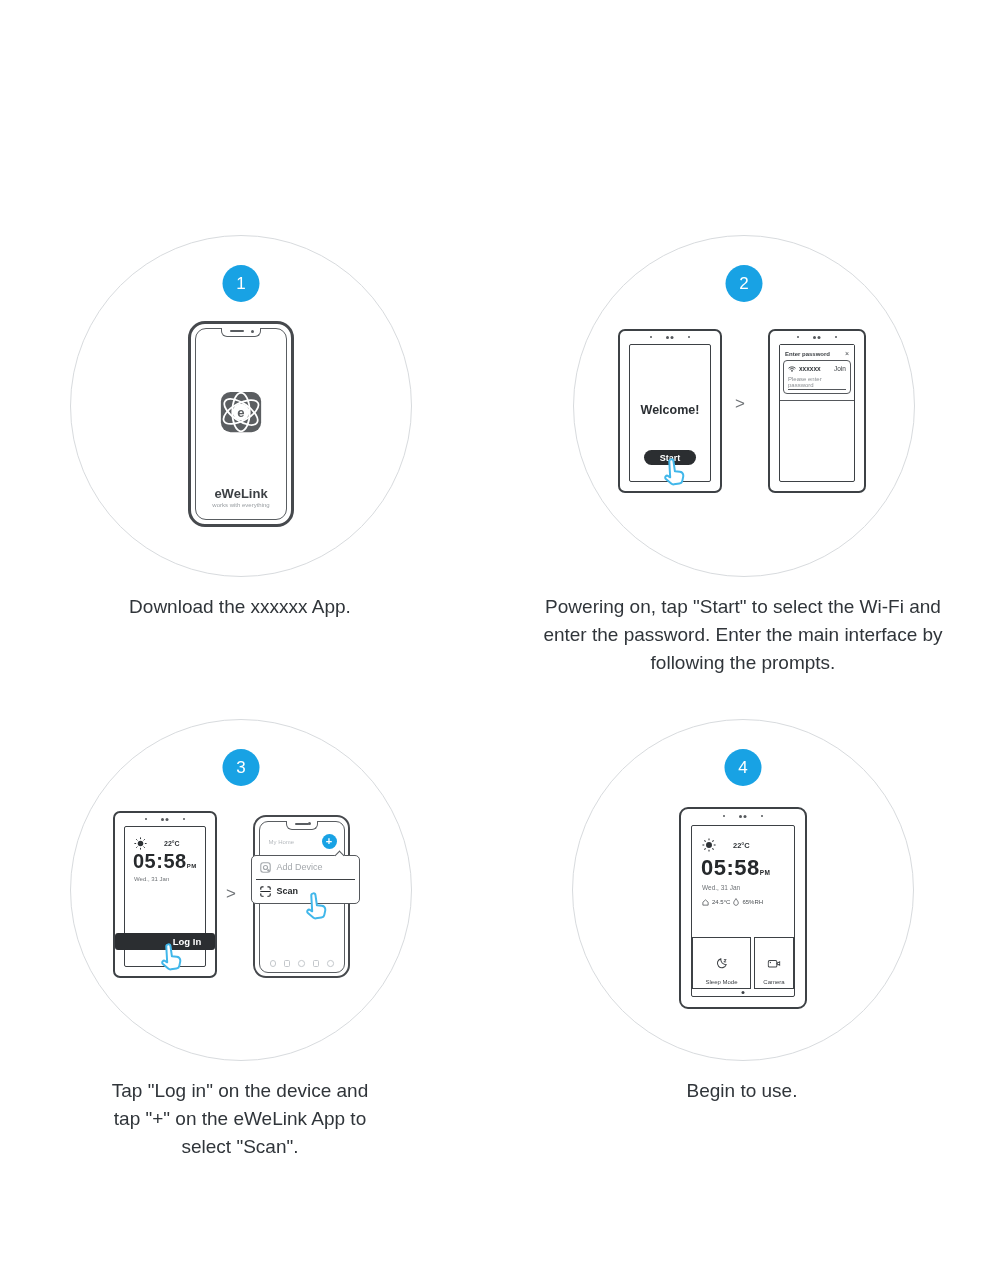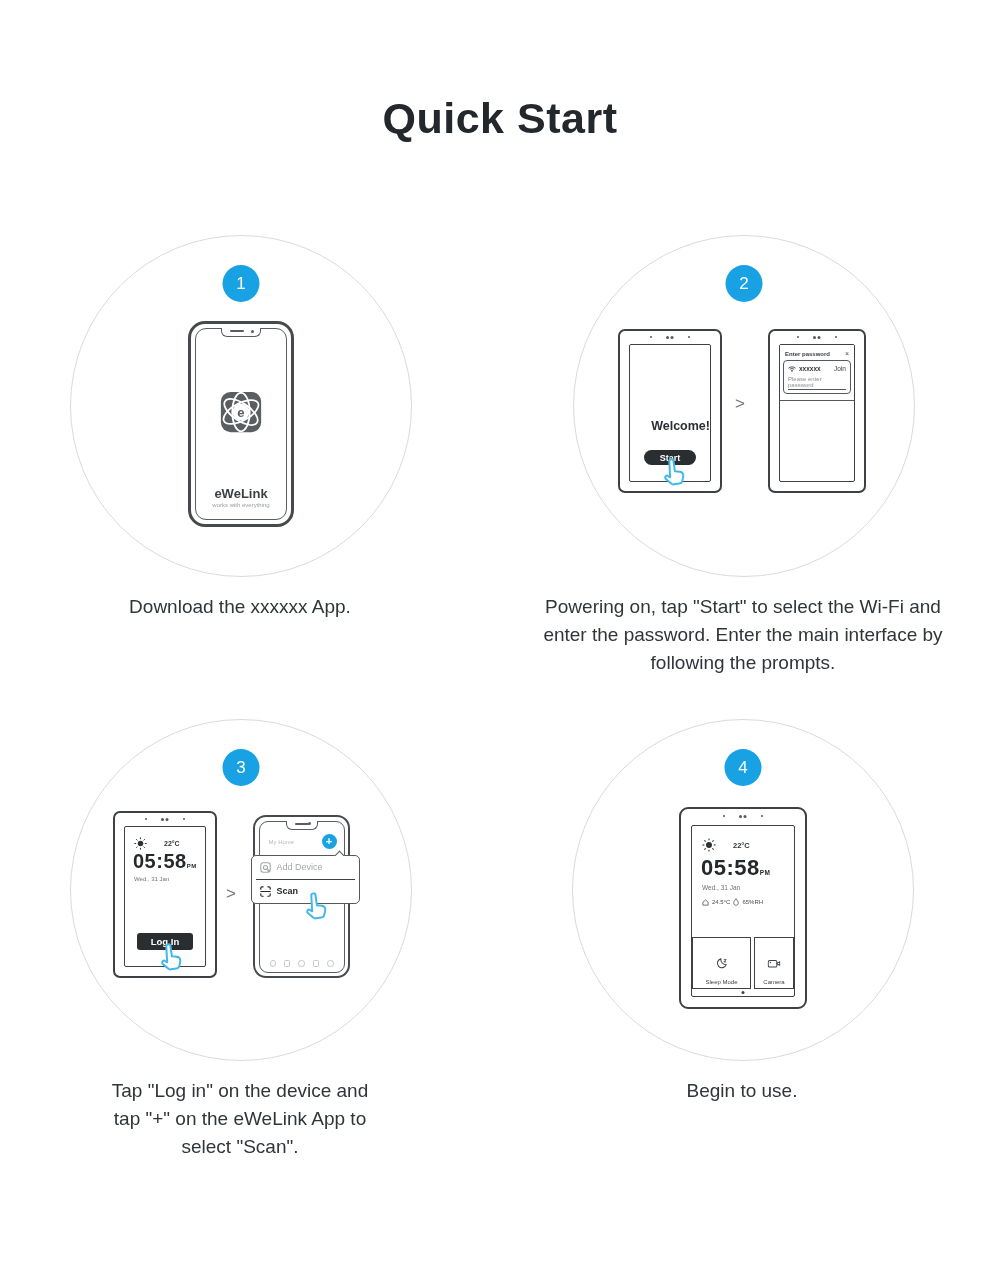--- a/index.html
+++ b/index.html
@@ -41,41 +41,41 @@
   .tagline { position:absolute; top:173px; width:100%; text-align:center; font-size:6px; color:#989da1; }
 
   
   .tab { position:absolute; background:#fff; border:2px solid #3d4145; border-radius:7px; }
   .bez { position:absolute; top:4px; left:0; width:100%; display:flex; justify-content:center; align-items:center; gap:14px; height:4px; }
   .bez i { display:block; width:2.5px; height:2.5px; background:#55585c; border-radius:50%; }
   .bez i.dbl { width:3px; height:3px; box-shadow:4.5px 0 0 #55585c; margin-right:4.5px; }
   .scr { position:absolute; left:9px; right:9px; top:13px; bottom:9px; border:1.5px solid #3d4145; border-radius:2px; }
 
   
-  .welcome-text { position:absolute; top:58px; width:100%; text-align:right; font-size:12.5px; font-weight:700; color:#2b2f33;margin-top:16px; }
+  .welcome-text { position:absolute; top:58px; width:100%; text-align:center; font-size:12.5px; font-weight:700; color:#2b2f33; }
   .start-btn { position:absolute; top:105px; left:50%; transform:translateX(-50%);
     width:52px; height:15px; background:#2b2e31; border-radius:8px; color:#fff;
     font-size:9px; font-weight:700; display:flex; align-items:center; justify-content:center; }
   
   .pop { position:absolute; top:0; left:0; right:0; background:#fff; border-bottom:1.2px solid #55585c; padding:3px 3px 6px; }
   .pop-head { display:flex; justify-content:space-between; align-items:center; padding:2px 2px 3px; font-size:6px; font-weight:700; color:#393d41; }
   .pop-close { font-size:7px; font-weight:400; color:#44484c; }
   .pop-box { border:1.2px solid #55585c; border-radius:4px; padding:4px 4px 3px; }
   .pop-row1 { display:flex; align-items:center; gap:3px; font-size:6.5px; font-weight:700; color:#35393d; }
   .pop-join { margin-left:auto; font-weight:400; }
   .pop-row2 { margin-top:4px; font-size:6px; color:#8a8e92; border-bottom:1.2px solid #55585c; padding-bottom:1px; }
 
   
   .wx { position:absolute; display:flex; align-items:center; gap:17px; font-size:7px; font-weight:600; color:#2e3236; }
   .time { position:absolute; font-weight:700; color:#26292c; letter-spacing:0.5px; }
   .mer { font-size:6px; font-weight:700; }
   .date { position:absolute; font-size:6px; color:#6e7276; }
   .login-btn { position:absolute; top:106px; left:50%; transform:translateX(-50%);
     width:56px; height:17px; background:#2b2e31; border-radius:3px; color:#fff;
-    font-size:9.5px; font-weight:700; display:flex; align-items:center; justify-content:center; }
+    font-size:9.5px; font-weight:700; display:flex; align-items:center; justify-content:center;padding-left:44px; }
 
   
   .phone3 { position:absolute; left:182px; top:95px; width:93px; height:159px;
     border:2.5px solid #46494d; border-radius:13px; background:#fff; }
   .phone3-scr { position:absolute; inset:3.5px; border:1.5px solid #595d61; border-radius:9px; }
   .home-lbl { position:absolute; top:17px; left:9px; font-size:6px; color:#b7bbbf; }
   .plus-btn { position:absolute; top:12px; right:7px; width:15px; height:15px; border-radius:50%;
     background:#18a2e4; color:#fff; font-size:11px; font-weight:700;
     display:flex; align-items:center; justify-content:center; }
   .menu-card { position:absolute; top:33px; left:-9px; width:107px; background:#fff;
@@ -99,21 +99,20 @@
   .homedot { position:absolute; bottom:2px; left:50%; transform:translateX(-50%);
     width:3px; height:3px; border-radius:50%; background:#3d4145; }
 
   .hand { position:absolute; width:30px; height:30px; z-index:5; transform:rotate(-8deg); }
 </style>
 </head>
 <body>
 
 <div class="page">
 
-  <div class="title">Quick Start</div>
 
   <div class="step" style="left:70px; top:235px;">
     <div class="circle">
       <div class="badge">1</div>
       <div class="phone1">
         <div class="phone1-scr">
           <div class="notch">
               <span class="sp"></span>
               <span class="cm"></span>
             </div>

